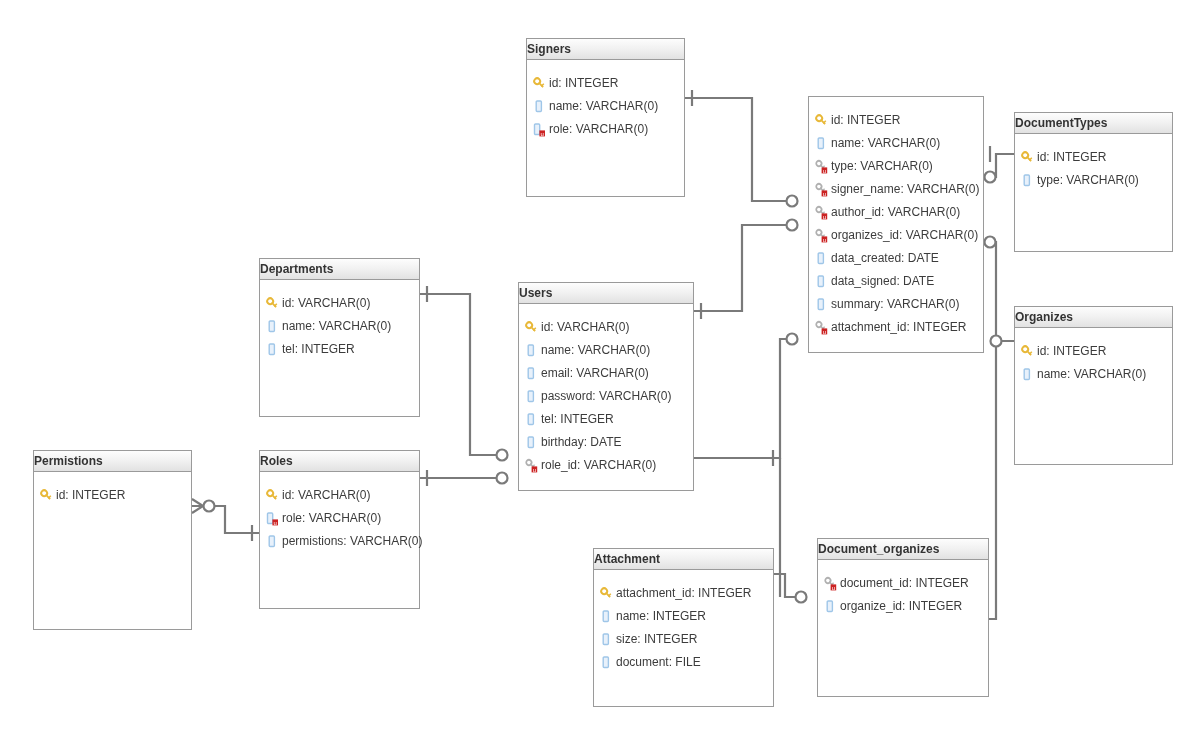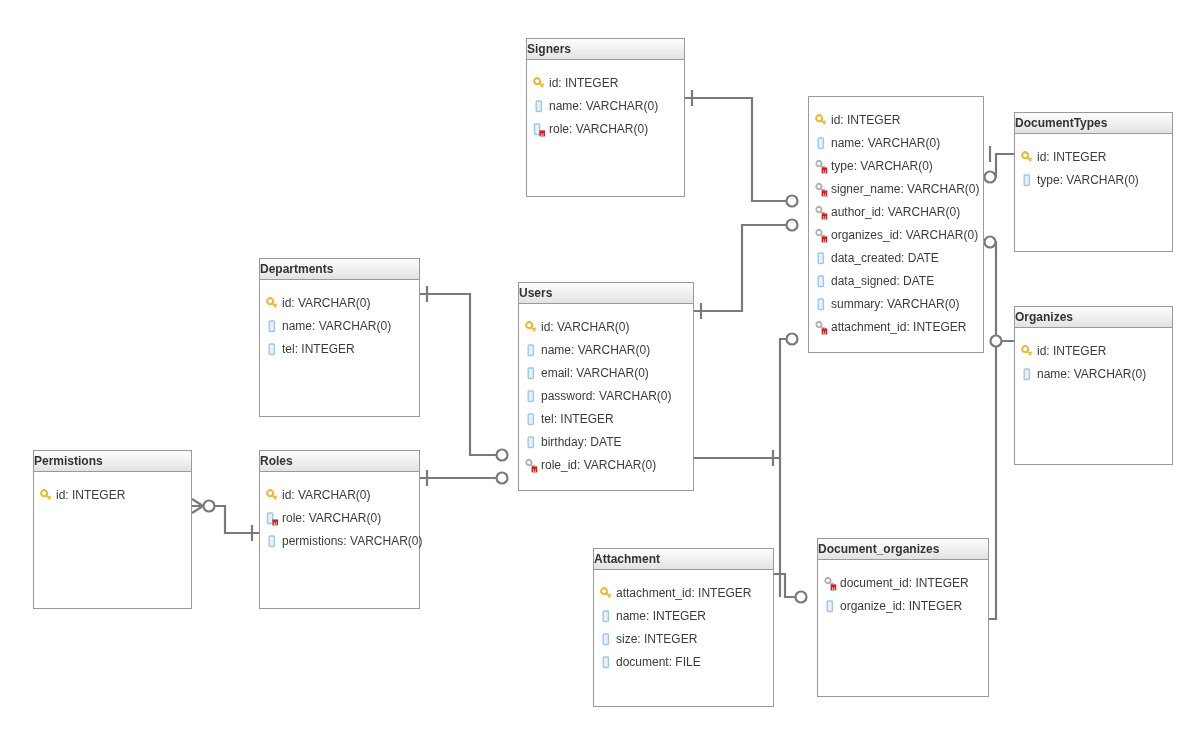--- a/index.html
+++ b/index.html
@@ -400,21 +400,21 @@
                 <rect x="5.3" y="8.6" width="3.1" height="1.3" fill="#b0b0b0"></rect>
               </g>
               <rect x="6.6" y="8.4" width="5.6" height="6.0" fill="#cc2222"></rect>
               <text x="9.4" y="13.6" font-size="6" font-family="Liberation Sans, sans-serif" fill="#ffffff" text-anchor="middle">u</text>
             </svg>
           </span>
           <span class="label">role_id: VARCHAR(0)</span>
         </div>
       </div>
     </div>
-  <div class="entity" style="left: 33px; top: 450px; width: 159px; height: 159px;">
+  <div class="entity" style="left: 33px; top: 450px; width: 159px; height: 180px;">
       <div class="entity-header">Permistions</div>
       <div class="entity-body">
         <div class="attr">
           <span class="ico">
             <svg width="13" height="15" viewBox="0 0 13 15">
               <g transform="rotate(-45 6.5 7.5)">
                 <circle cx="6.5" cy="4.2" r="2.9" fill="none" stroke="#e8b838" stroke-width="2"></circle>
                 <rect x="5.7" y="6.4" width="1.7" height="6.2" fill="#e8b838"></rect>
                 <rect x="5.7" y="10.0" width="3.6" height="1.5" fill="#e8b838"></rect>
               </g>

